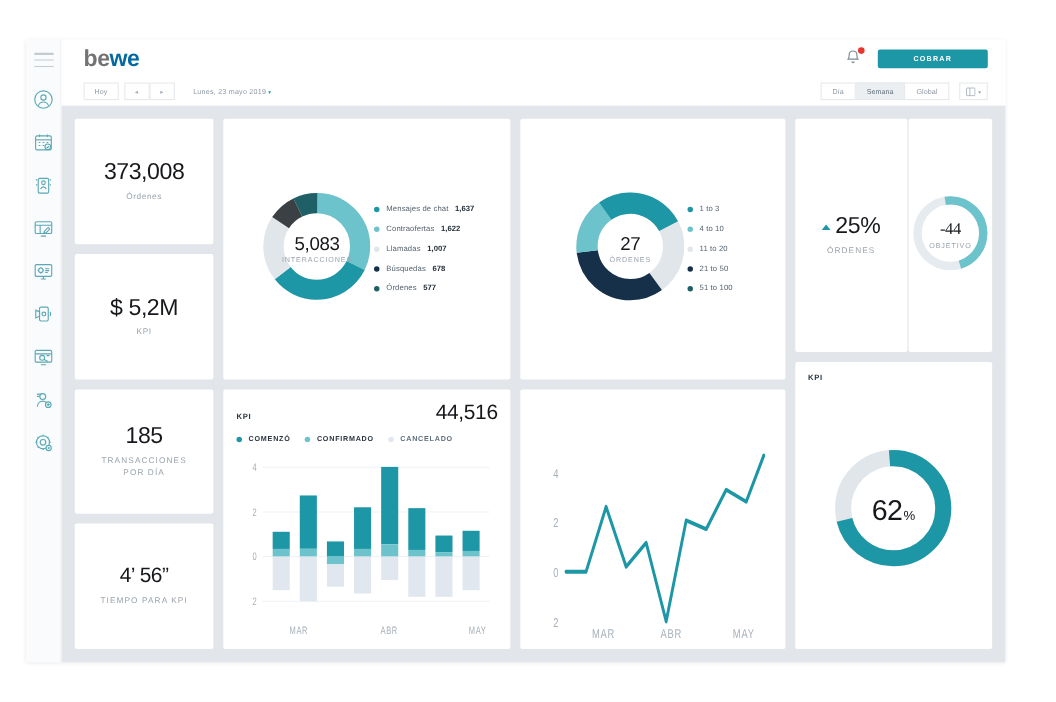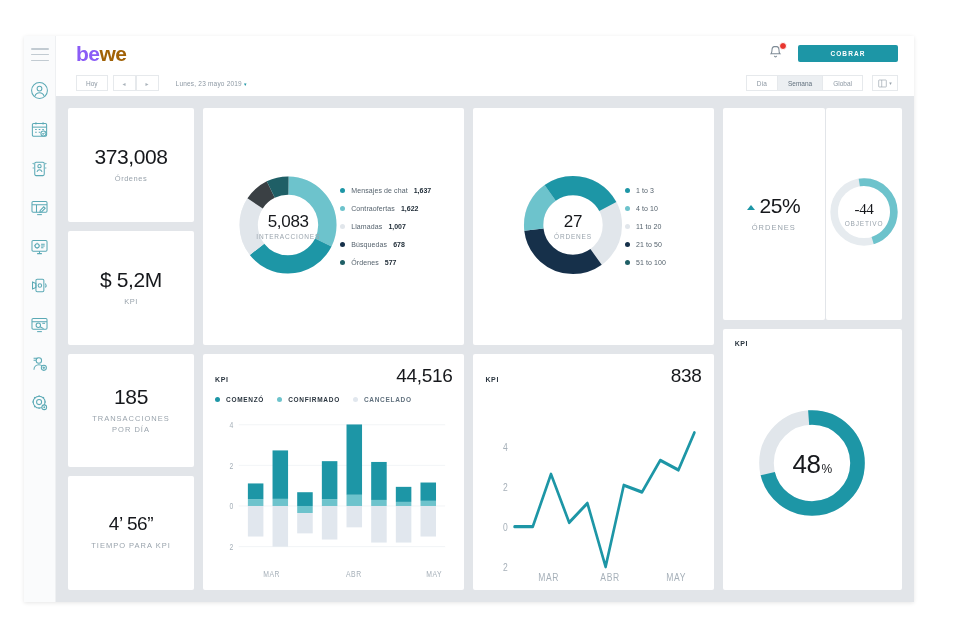--- a/index.html
+++ b/index.html
@@ -49,22 +49,22 @@
   .main { flex: 1; display: flex; flex-direction: column; min-width: 0; background:#ffffff;}
 
   .topbar {
     height: 34px;
     display: flex; align-items: center;
     padding: 0 16px 0 20px;
     background: #ffffff;
     flex: 0 0 34px;
   }
   .logo { font-size: 21px; font-weight: 700; letter-spacing: -0.5px; line-height: 1; }
-  .logo .be { color: #8b5cf6; }
-  .logo .we { color: #a16207; }
+  .logo .be { color: #737373; }
+  .logo .we { color: #0369a1; }
   .topbar-right { margin-left: auto; display: flex; align-items: center; gap: 14px; }
 
   .bell-wrap { position: relative; width: 16px; height: 18px; cursor: pointer; }
   .bell-badge {
     position: absolute; right: -3px; top: -2px;
     width: 8px; height: 8px; border-radius: 50%;
     background: #e8352e; border: 1.5px solid #fff;
   }
   .cobrar-btn {
     background: #1d96a6;
@@ -551,24 +551,20 @@
               <span class="legend-name">21 to 50</span>
             </div>
             <div class="legend-row">
               <span class="legend-dot" style="background:#1f5f66"></span>
               <span class="legend-name">51 to 100</span>
             </div>
           </div>
         </div>
 
         <div class="card chart-card">
-          <div class="chart-head">
-            <span class="chart-kpi-label">KPI</span>
-            <span class="chart-kpi-value">838</span>
-          </div>
           <div class="chart-body" style="margin-top:18px">
             <svg viewBox="0 0 190 128" preserveAspectRatio="none">
               <g fill="#a6b0b9" font-family="Liberation Sans, sans-serif" font-size="7.5" text-anchor="end">
                 <text x="20" y="33">4</text>
                   <text x="20" y="62">2</text>
                 <text x="20" y="91">0</text>
                   <text x="20" y="120">2</text>
               </g>
               <polyline fill="none" stroke="#1d96a6" stroke-width="2.3" stroke-linejoin="round" stroke-linecap="round" points="26,88 42,88 58,50 74,85 90,71 106,117 122,58 138,63 154,40 170,47 184,20"></polyline>
               <g fill="#a6b0b9" font-family="Liberation Sans, sans-serif" font-size="7.5" text-anchor="middle" letter-spacing="0.6">
@@ -610,21 +606,21 @@
             <span class="chart-kpi-label">KPI</span>
           </div>
           <div class="big-gauge-wrap">
             <div class="donut-wrap">
               <svg width="118" height="118" viewBox="0 0 42 42">
                 <circle cx="21" cy="21" r="16.2" fill="none" stroke="#e1e6eb" stroke-width="5.2"></circle>
                 <circle cx="21" cy="21" r="16.2" fill="none" stroke="#1d96a6" stroke-width="5.2" stroke-dasharray="72 28" stroke-dashoffset="25"></circle>
               </svg>
               <div class="donut-center">
                 <div style="display:flex;align-items:baseline">
-                  <span style="font-size:26px;color:#16181c;letter-spacing:-0.5px">48</span>
+                  <span style="font-size:26px;color:#16181c;letter-spacing:-0.5px">62</span>
                   <span style="font-size:12px;color:#16181c;margin-left:1px">%</span>
                 </div>
               </div>
             </div>
           </div>
         </div>
       </div>
 
     </div>
   </div>

